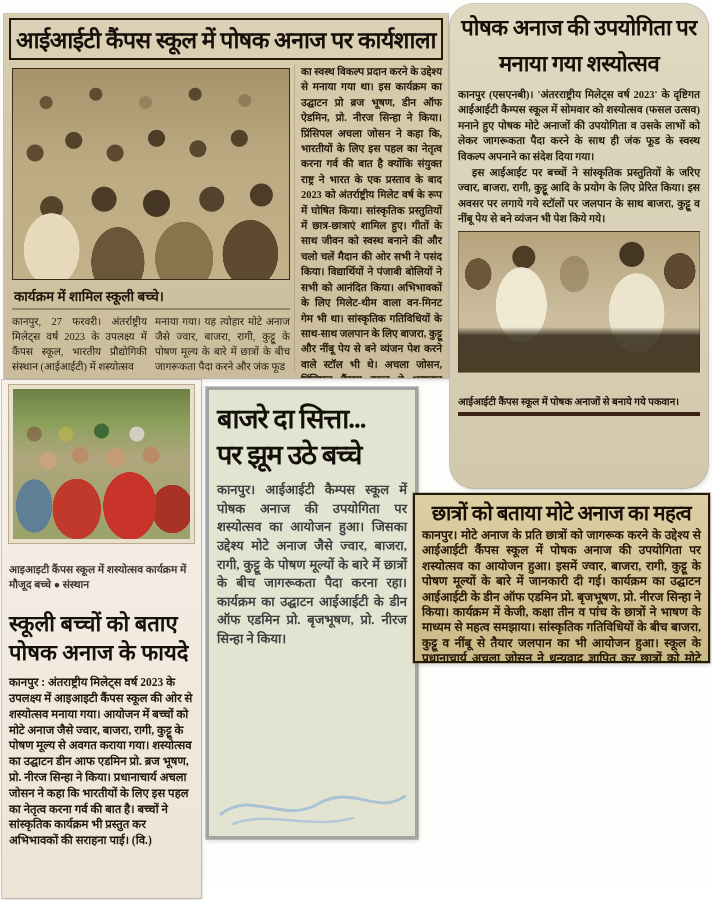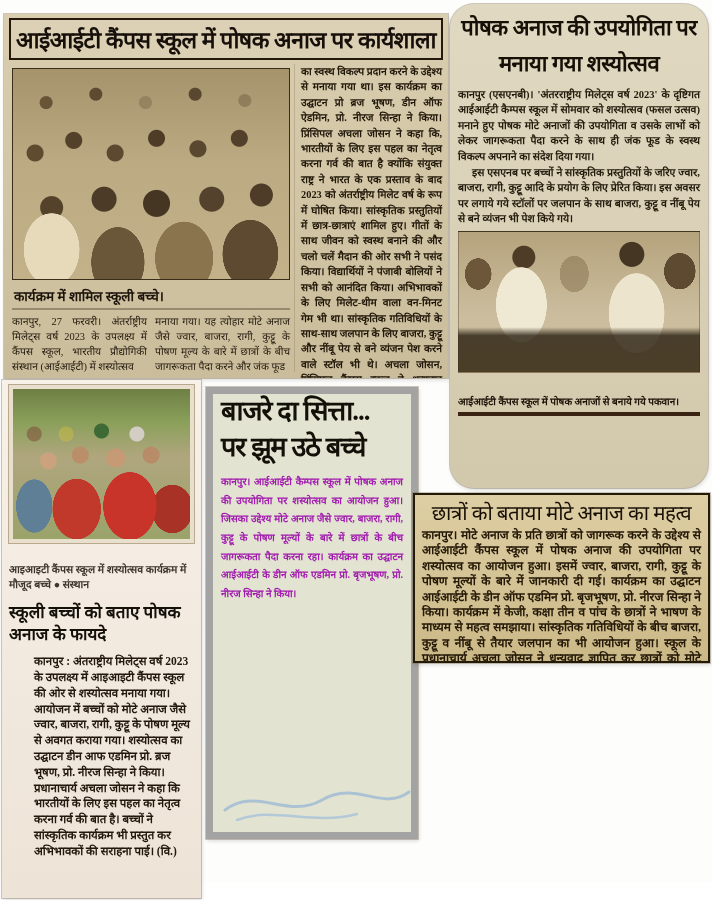--- a/index.html
+++ b/index.html
@@ -82,37 +82,37 @@
       radial-gradient(circle at 20% 48%, #caa27e 0 8px, transparent 9px),
       radial-gradient(circle at 38% 44%, #b98e68 0 8px, transparent 9px),
       radial-gradient(circle at 58% 46%, #c59a74 0 9px, transparent 10px),
       radial-gradient(circle at 78% 44%, #b78c66 0 8px, transparent 9px),
       radial-gradient(circle at 30% 30%, #d8c23a66 0 7px, transparent 8px),
       radial-gradient(circle at 50% 28%, #3e6b35 0 7px, transparent 8px),
       radial-gradient(circle at 70% 30%, #d3cdc4 0 7px, transparent 8px),
       radial-gradient(circle at 12% 30%, #76403077 0 7px, transparent 8px),
       linear-gradient(180deg, #6f7f45 0%, #8aa05a 22%, #b0a67e 45%, #9aa36a 100%); }
   .clipC .caption { margin-top:20px; font-size:10.6px; line-height:14.5px; font-weight:700; color:#3c362e; }
-  .clipC .headline { margin-top:10px; font-size:17px; font-weight:800; line-height:1.3; color:#14100a; }
-  .clipC .body { margin-top:8px; font-size:11.5px; line-height:15.8px; font-weight:600; color:#23180c; text-align:left;margin-left:25px; }
+  .clipC .headline { margin-top:18px; font-size:22px; font-weight:800; line-height:1.3; color:#14100a; }
+  .clipC .body { margin-top:8px; font-size:11.5px; line-height:15.8px; font-weight:600; color:#23180c; text-align:left; }
 
   
   .clipD { left:206px; top:387px; width:212px; height:452px; background:#e2e4d1;
-    border:7px solid #a3a3a3; padding:0 8px; }
+    border:3px solid #a3a3a3; padding:12px 8px; }
   .clipD .headline { font-size:27px; font-weight:900; line-height:1.32; color:#121008;
     letter-spacing:-1px; margin-bottom:8px; }
-  .clipD p { font-size:10px; line-height:18.6px; text-align:justify; font-weight:700; color:#a21caf; }
+  .clipD p { font-size:13px; line-height:18.6px; text-align:justify; font-weight:700; color:#404040; }
   .clipD p.ind { text-indent:16px; }
   .clipD .pen { position:absolute; left:4px; bottom:6px; width:200px; height:60px; opacity:.55; pointer-events:none; }
 
   
   .clipE { left:413px; top:493px; width:297px; height:170px; background:#d8c694;
     background-image:linear-gradient(180deg, rgba(255,255,255,.15), rgba(110,85,40,.12));
     border:2px solid #241a08; padding:3px 7px; }
-  .clipE .headline { font-size:20.5px; font-weight:400; text-align:center; color:#180f05;
+  .clipE .headline { font-size:20.5px; font-weight:700; text-align:center; color:#180f05;
     letter-spacing:-0.5px; margin-bottom:2px; }
   .clipE .body { font-size:12px; line-height:15.4px; text-align:justify; font-weight:700; color:#241806; }
 </style>
 </head>
 <body>
 
 <div class="page">
 
   <section class="clip clipA">
     <div class="headline">आईआईटी कैंपस स्कूल में पोषक अनाज पर कार्यशाला</div>
@@ -121,21 +121,21 @@
     <div class="cols">
       <div class="col">कानपुर, 27 फरवरी। अंतर्राष्ट्रीय मिलेट्स वर्ष 2023 के उपलक्ष्य में कैंपस स्कूल, भारतीय प्रौद्योगिकी संस्थान (आईआईटी) में शस्योत्सव</div>
       <div class="col">मनाया गया। यह त्योहार मोटे अनाज जैसे ज्वार, बाजरा, रागी, कुट्टू के पोषण मूल्य के बारे में छात्रों के बीच जागरूकता पैदा करने और जंक फूड</div>
     </div>
     <div class="sidecol">का स्वस्थ विकल्प प्रदान करने के उद्देश्य से मनाया गया था। इस कार्यक्रम का उद्घाटन प्रो ब्रज भूषण, डीन ऑफ ऐडमिन, प्रो. नीरज सिन्हा ने किया। प्रिंसिपल अचला जोसन ने कहा कि, भारतीयों के लिए इस पहल का नेतृत्व करना गर्व की बात है क्योंकि संयुक्त राष्ट्र ने भारत के एक प्रस्ताव के बाद 2023 को अंतर्राष्ट्रीय मिलेट वर्ष के रूप में घोषित किया। सांस्कृतिक प्रस्तुतियों में छात्र-छात्राएं शामिल हुए। गीतों के साथ जीवन को स्वस्थ बनाने की और चलो चलें मैदान की ओर सभी ने पसंद किया। विद्यार्थियों ने पंजाबी बोलियों ने सभी को आनंदित किया। अभिभावकों के लिए मिलेट-थीम वाला वन-मिनट गेम भी था। सांस्कृतिक गतिविधियों के साथ-साथ जलपान के लिए बाजरा, कुट्टू और नींबू पेय से बने व्यंजन पेश करने वाले स्टॉल भी थे। अचला जोसन, प्रिंसिपल कैंपस स्कूल ने धन्यवाद प्रस्ताव प्रस्तुत किया।</div>
   </section>
 
   <section class="clip clipB">
     <div class="headline">पोषक अनाज की उपयोगिता पर मनाया गया शस्योत्सव</div>
     <p>कानपुर (एसएनबी)। 'अंतरराष्ट्रीय मिलेट्स वर्ष 2023' के दृष्टिगत आईआईटी कैम्पस स्कूल में सोमवार को शस्योत्सव (फसल उत्सव) मनाने हुए पोषक मोटे अनाजों की उपयोगिता व उसके लाभों को लेकर जागरूकता पैदा करने के साथ ही जंक फूड के स्वस्थ विकल्प अपनाने का संदेश दिया गया।</p>
-    <p class="ind">इस एसएनब पर बच्चों ने सांस्कृतिक प्रस्तुतियों के जरिए ज्वार, बाजरा, रागी, कुट्टू आदि के प्रयोग के लिए प्रेरित किया। इस अवसर पर लगाये गये स्टॉलों पर जलपान के साथ बाजरा, कुट्टू व नींबू पेय से बने व्यंजन भी पेश किये गये।</p>
+    <p class="ind">इस आईआईट पर बच्चों ने सांस्कृतिक प्रस्तुतियों के जरिए ज्वार, बाजरा, रागी, कुट्टू आदि के प्रयोग के लिए प्रेरित किया। इस अवसर पर लगाये गये स्टॉलों पर जलपान के साथ बाजरा, कुट्टू व नींबू पेय से बने व्यंजन भी पेश किये गये।</p>
     <div class="photo"></div>
     <div class="caption">आईआईटी कैंपस स्कूल में पोषक अनाजों से बनाये गये पकवान।</div>
     <div class="rule"></div>
   </section>
 
   <section class="clip clipC">
     <div class="photo"></div>
     <div class="caption">आइआइटी कैंपस स्कूल में शस्योत्सव कार्यक्रम में मौजूद बच्चे ● संस्थान</div>
     <div class="headline">स्कूली बच्चों को बताए पोषक अनाज के फायदे</div>
     <div class="body">कानपुर : अंतराष्ट्रीय मिलेट्स वर्ष 2023 के उपलक्ष्य में आइआइटी कैंपस स्कूल की ओर से शस्योत्सव मनाया गया। आयोजन में बच्चों को मोटे अनाज जैसे ज्वार, बाजरा, रागी, कुट्टू के पोषण मूल्य से अवगत कराया गया। शस्योत्सव का उद्घाटन डीन आफ एडमिन प्रो. ब्रज भूषण, प्रो. नीरज सिन्हा ने किया। प्रधानाचार्य अचला जोसन ने कहा कि भारतीयों के लिए इस पहल का नेतृत्व करना गर्व की बात है। बच्चों ने सांस्कृतिक कार्यक्रम भी प्रस्तुत कर अभिभावकों की सराहना पाई। (वि.)</div>

